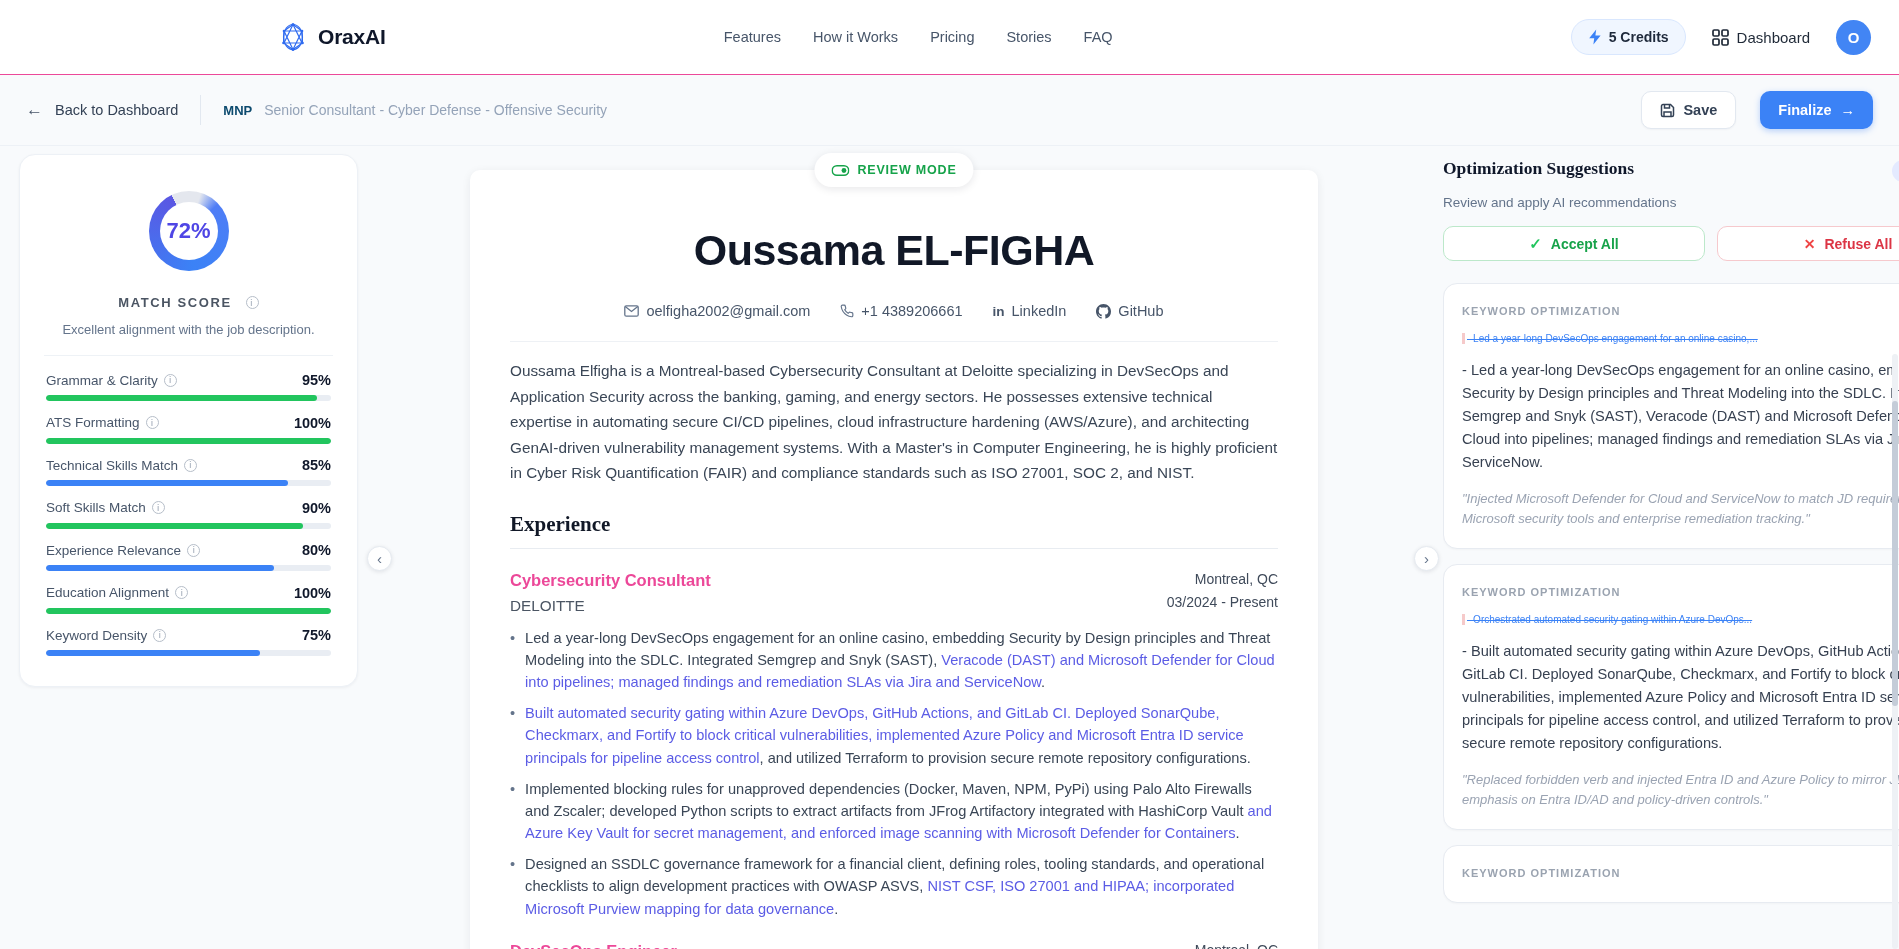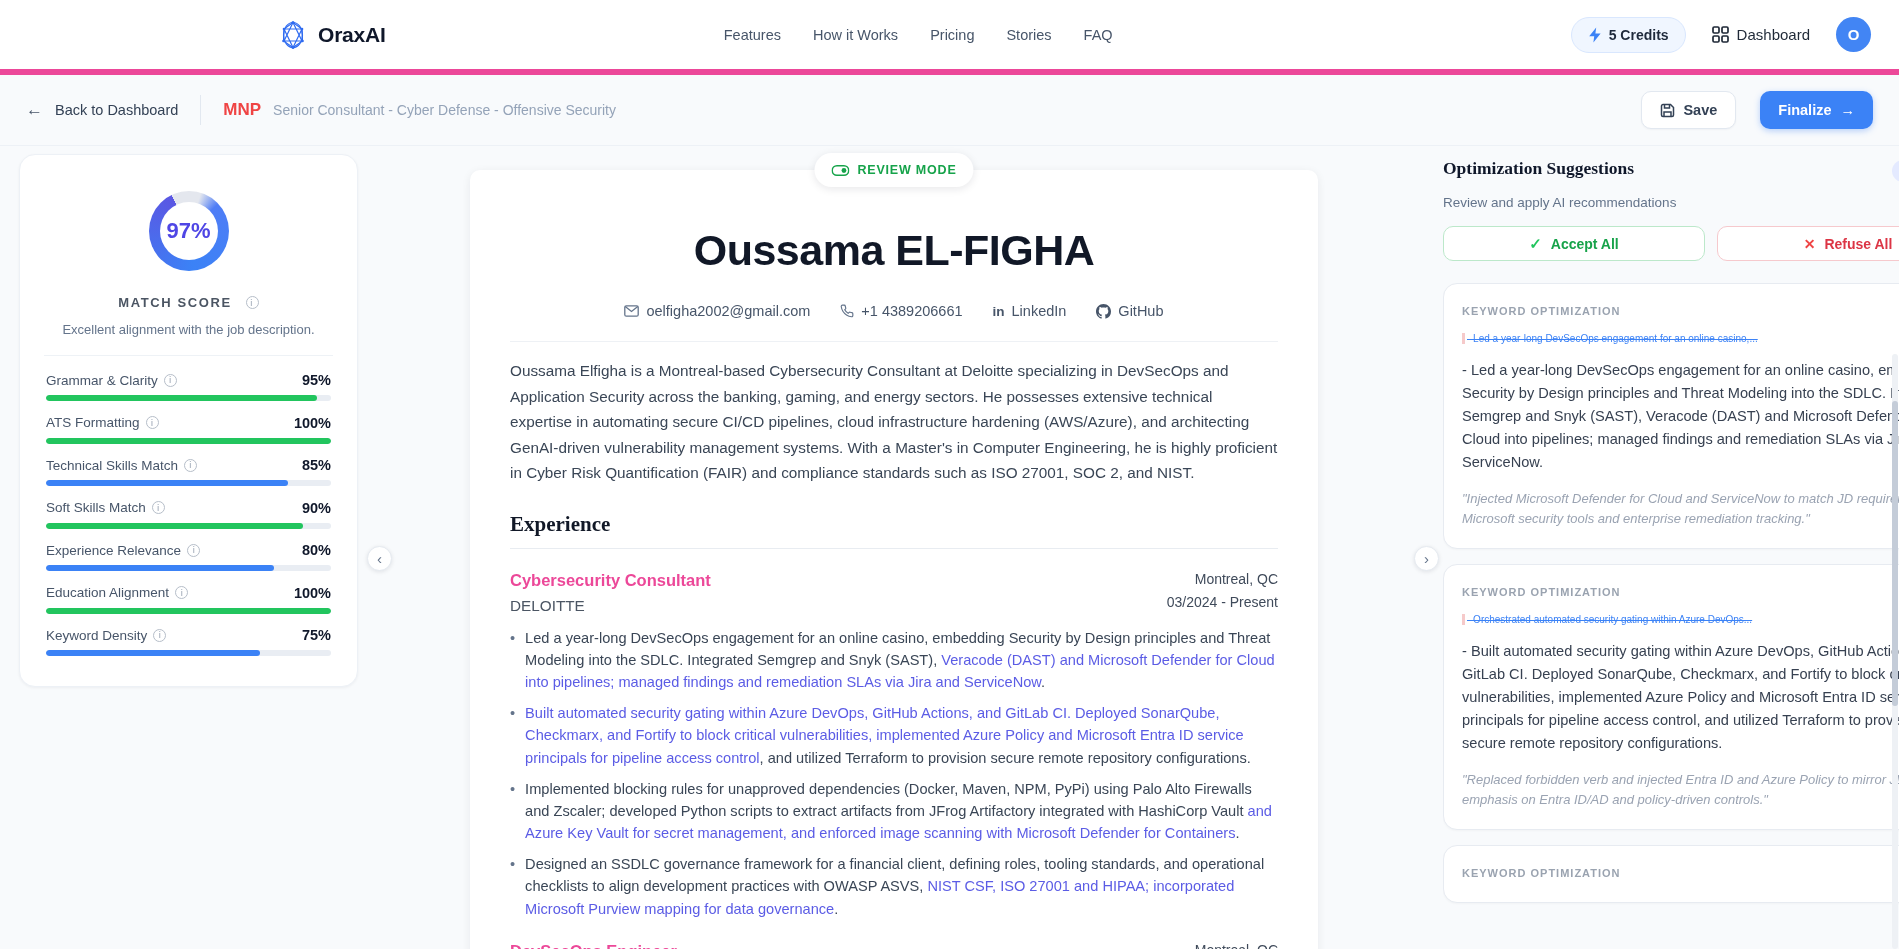--- a/index.html
+++ b/index.html
@@ -1,36 +1,36 @@
 <!DOCTYPE html>
 <html><head>
 <meta charset="utf-8">
 <style>
   * { margin:0; padding:0; box-sizing:border-box; }
   html,body { width:1899px; height:949px; overflow:hidden; }
   body { font-family:"Liberation Sans","DejaVu Sans",sans-serif; background:#f8fafc; color:#0f172a; position:relative; }
   .serif { font-family:"Liberation Serif","DejaVu Serif",serif; }
 
   
-  .topnav { height:75px; background:#ffffff; border-bottom:6px solid #ec4899; display:flex; align-items:center; padding:0 28px 0 278px; position:relative; z-index:5; }
+  .topnav { height:75px; background:#ffffff; border-bottom:1px solid #ec4899; display:flex; align-items:center; padding:0 28px 0 278px; position:relative; z-index:5; }
   .brand { display:flex; align-items:center; gap:10px; }
   .brand-name { font-size:21px; font-weight:800; color:#0f172a; letter-spacing:-0.2px; }
   .nav-links { display:flex; gap:32px; margin:0 auto; transform:translateX(-60px); }
   .nav-link { font-size:14.5px; color:#475569; cursor:pointer; }
   .nav-right { display:flex; align-items:center; gap:26px; }
   .credits-pill { display:flex; align-items:center; gap:7px; height:36px; padding:0 16px; border-radius:18px; background:#f0f6ff; border:1px solid #d9e7fe; font-size:14px; font-weight:600; color:#1e293b; cursor:pointer; }
   .dash-link { display:flex; align-items:center; gap:8px; font-size:15px; font-weight:500; color:#1f2937; cursor:pointer; }
   .avatar { width:35px; height:35px; border-radius:50%; background:#4285f4; color:#fff; font-size:15px; font-weight:700; display:flex; align-items:center; justify-content:center; cursor:pointer; }
 
   
   .subheader { height:71px; display:flex; align-items:center; padding:0 26px; border-bottom:1px solid #edf1f6; }
   .back-link { display:flex; align-items:center; gap:12px; font-size:14.5px; font-weight:500; color:#334155; cursor:pointer; }
   .back-arrow { font-size:17px; color:#475569; }
   .vdiv { width:1px; height:30px; background:#e2e8f0; margin:0 22px; }
-  .proj-name { font-size:17px; font-weight:800; color:#ef4444; margin-right:12px; }
+  .proj-name { font-size:13px; font-weight:800; color:#0c4a6e; margin-right:12px; }
   .proj-sub { font-size:14px; color:#94a3b8; }
   .subheader-actions { margin-left:auto; display:flex; gap:24px; }
   .btn-save { display:flex; align-items:center; gap:8px; height:38px; padding:0 18px; background:#fff; border:1px solid #e2e8f0; border-radius:10px; font-size:14.5px; font-weight:600; color:#334155; cursor:pointer; box-shadow:0 1px 2px rgba(15,23,42,.04); }
   .btn-finalize { display:flex; align-items:center; gap:9px; height:38px; padding:0 18px; background:#3b82f6; border:none; border-radius:10px; font-size:14.5px; font-weight:600; color:#fff; cursor:pointer; box-shadow:0 2px 6px rgba(59,130,246,.35); }
 
   
   .main { position:relative; height:803px; }
 
   
   .score-card { position:absolute; left:19px; top:8px; width:339px; height:533px; background:#fff; border:1px solid #edf1f6; border-radius:16px; box-shadow:0 1px 3px rgba(15,23,42,.05); padding:36px 26px 0; }
@@ -183,21 +183,21 @@
       <span>→</span>
     </button>
   </div>
 </div>
 
 <div class="main">
 
   <aside class="score-card">
     <div class="ring-wrap" id="ring" style="background: conic-gradient(from 334deg, rgb(228, 231, 238) 0deg, rgb(228, 231, 238) 43.2deg, rgb(79, 125, 246) 73.2deg, rgb(59, 130, 246) 200deg, rgb(90, 87, 227) 358deg);">
       <div class="ring-hole">
-        <span class="ring-value">97%</span>
+        <span class="ring-value">72%</span>
       </div>
     </div>
     <div class="score-label">
       <span>MATCH SCORE</span>
       <i class="info-icon">i</i>
     </div>
     <div class="score-caption">Excellent alignment with the job description.</div>
     <div class="score-divider"></div>
     <div id="metrics-list">
         <div class="metric">

